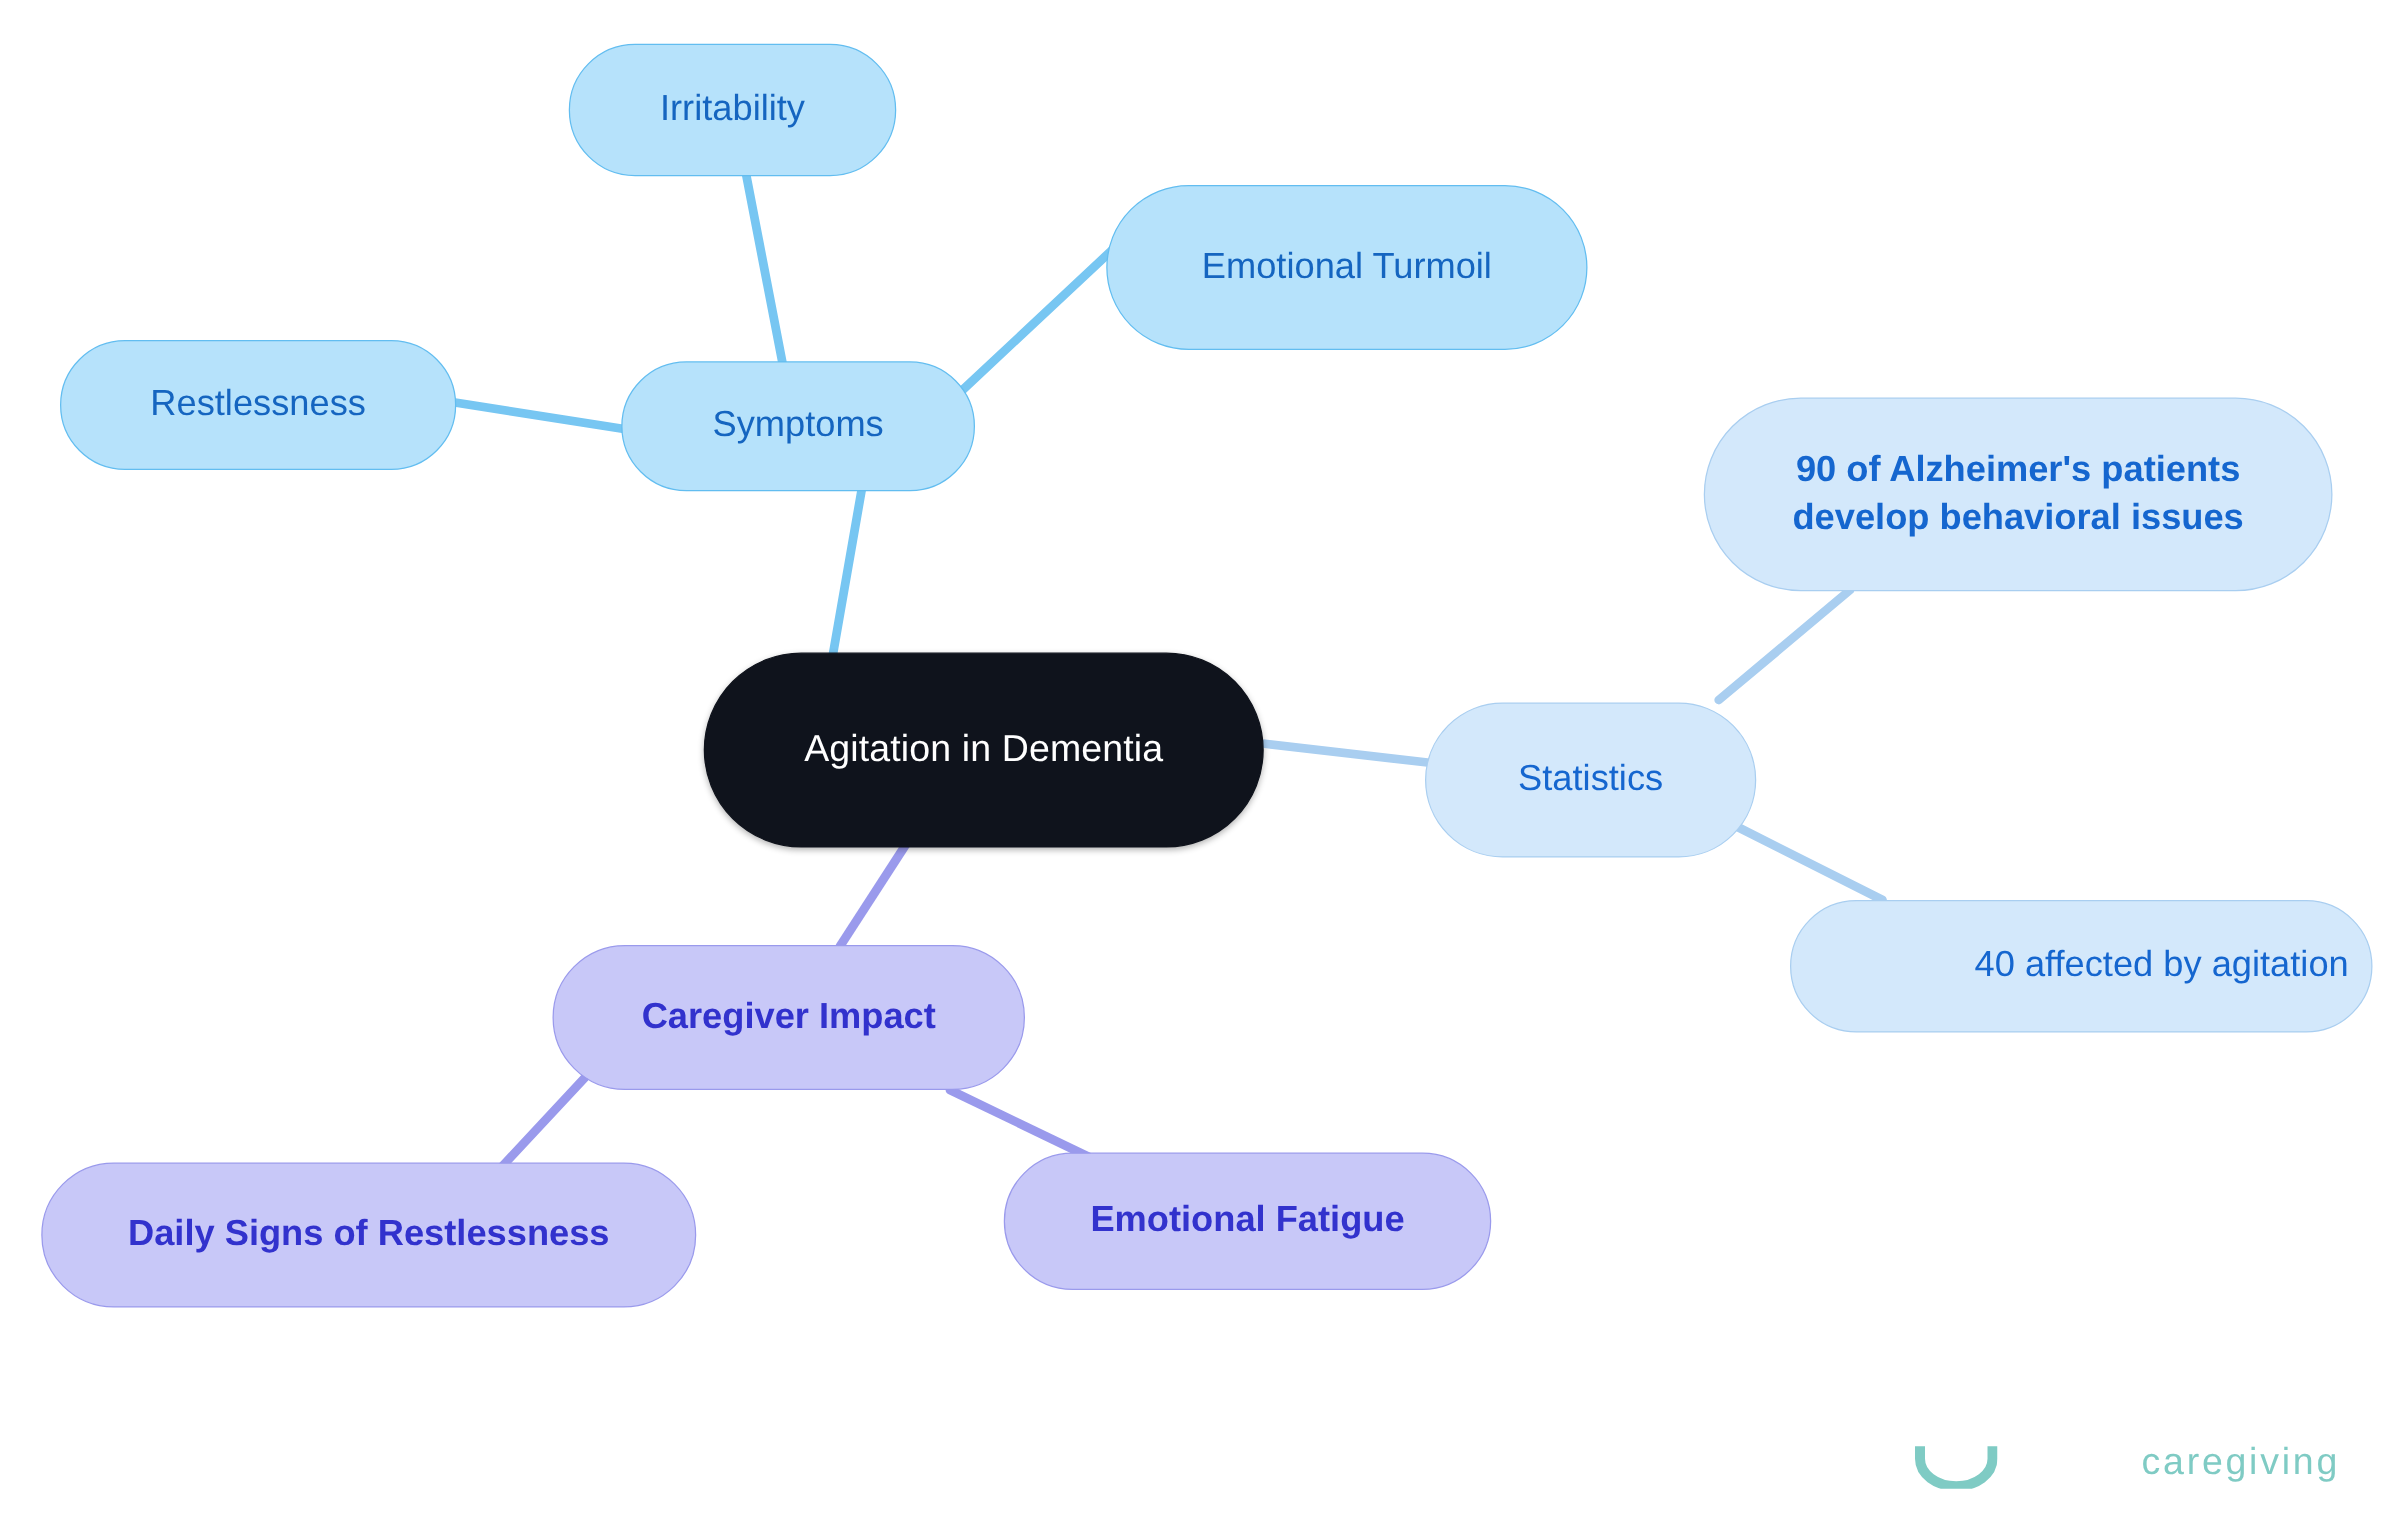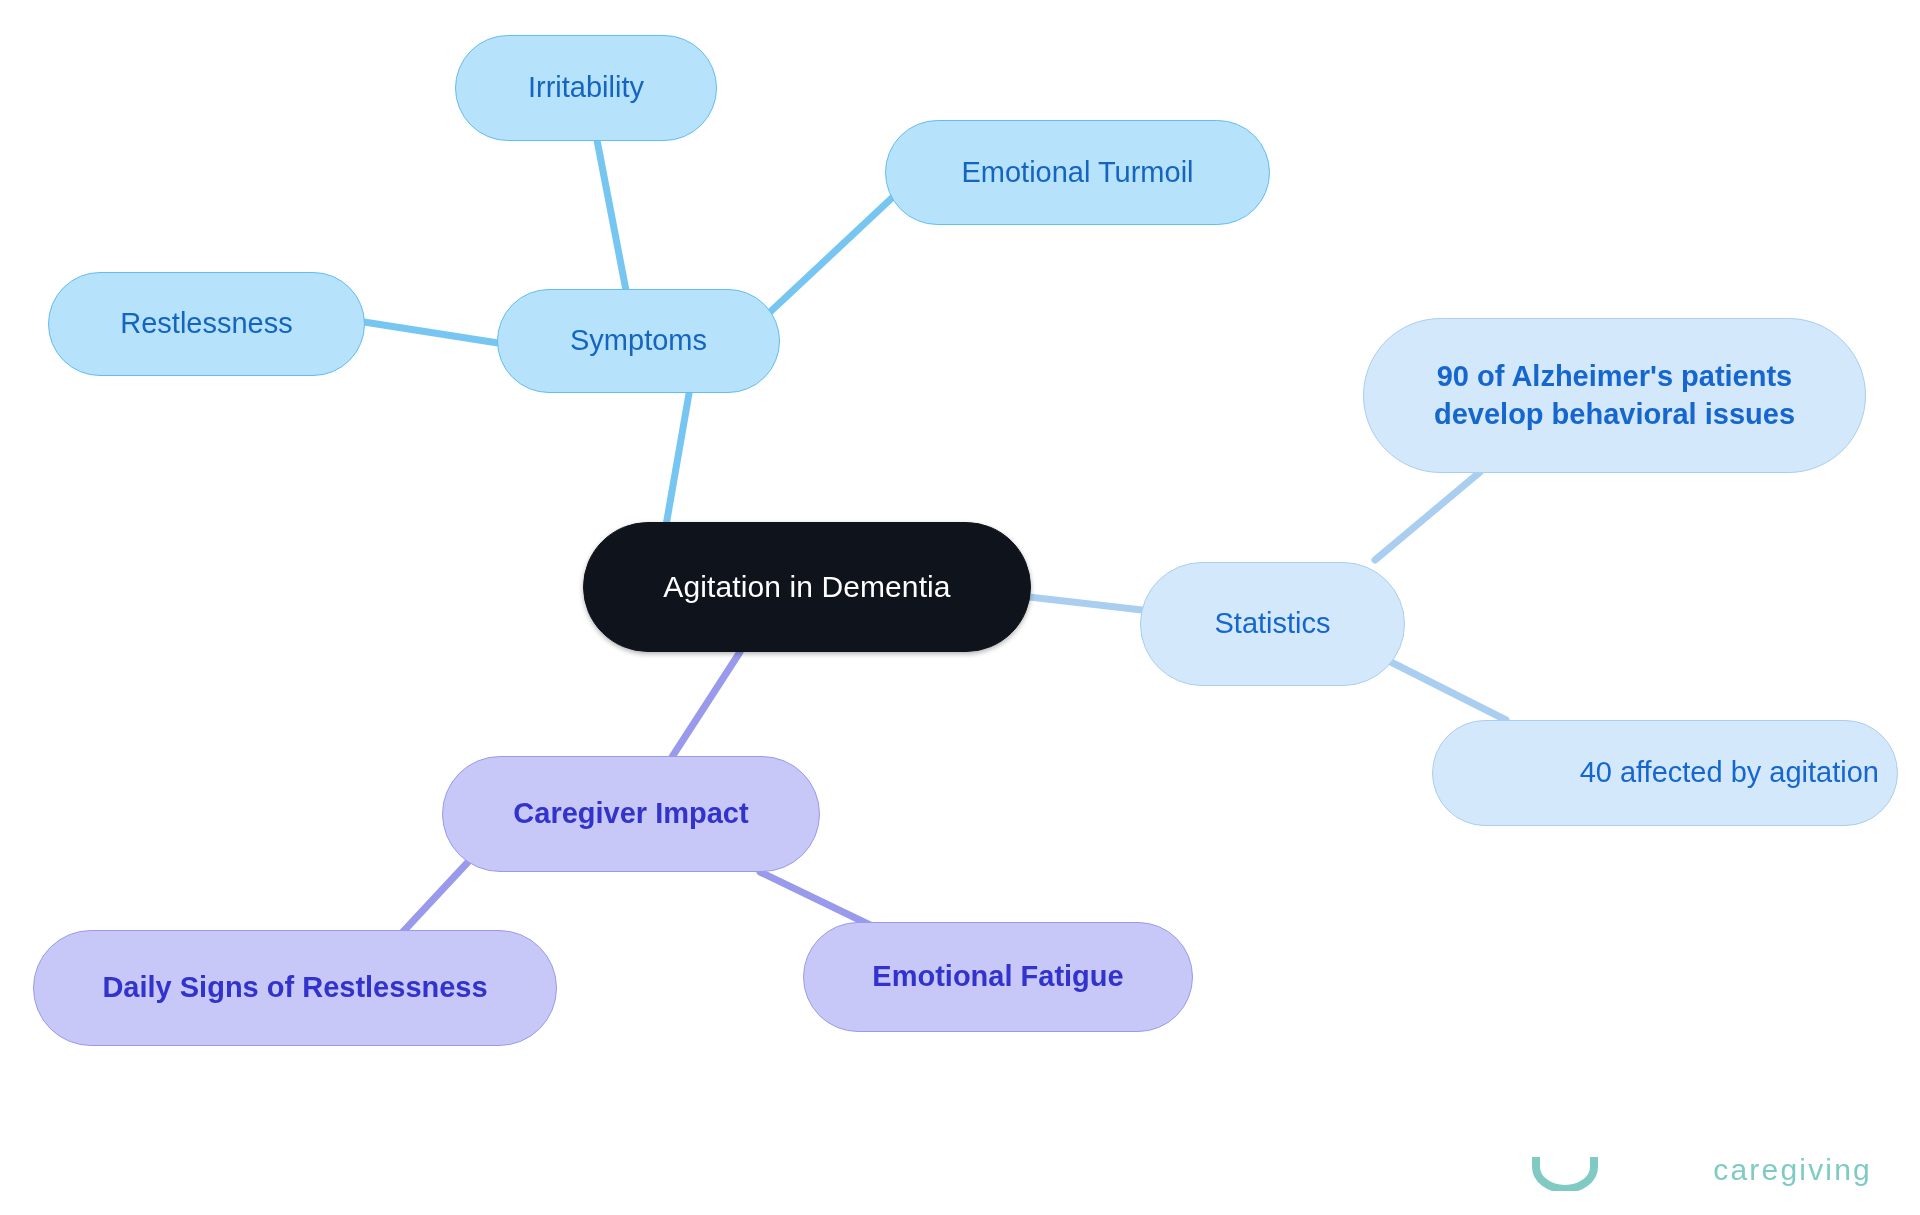--- a/index.html
+++ b/index.html
@@ -150,21 +150,21 @@
 
     <path d="M 468 862 L 400 935" fill="none" stroke="#9a9aec" stroke-width="7" stroke-linecap="round"></path>
 
     <path d="M 760 872 L 870 925" fill="none" stroke="#9a9aec" stroke-width="7" stroke-linecap="round"></path>
   </svg>
 
   <div class="node sym" style="left:455px; top:35px; width:262px; height:106px;">
     <span class="node-label">Irritability</span>
   </div>
 
-  <div class="node sym" style="left:885px; top:120px; width:385px; height:105px;">
+  <div class="node sym" style="left:885px; top:148px; width:385px; height:132px;">
     <span class="node-label">Emotional Turmoil</span>
   </div>
 
   <div class="node sym" style="left:497px; top:289px; width:283px; height:104px;">
     <span class="node-label">Symptoms</span>
   </div>
 
   <div class="node sym" style="left:48px; top:272px; width:317px; height:104px;">
     <span class="node-label">Restlessness</span>
   </div>
@@ -175,21 +175,21 @@
   </div>
 
   <div class="node stat" style="left:1140px; top:562px; width:265px; height:124px;">
     <span class="node-label">Statistics</span>
   </div>
 
   <div class="node stat" style="left:1432px; top:720px; width:466px; height:106px;text-align:right;">
     <span class="node-label">40 affected by agitation</span>
   </div>
 
-  <div class="node root" style="left:583px; top:522px; width:448px; height:130px;">
+  <div class="node root" style="left:563px; top:522px; width:448px; height:156px;">
     <span class="node-label">Agitation in Dementia</span>
   </div>
 
   <div class="node care" style="left:442px; top:756px; width:378px; height:116px;">
     <span class="node-label">Caregiver Impact</span>
   </div>
 
   <div class="node care" style="left:33px; top:930px; width:524px; height:116px;">
     <span class="node-label">Daily Signs of Restlessness</span>
   </div>

